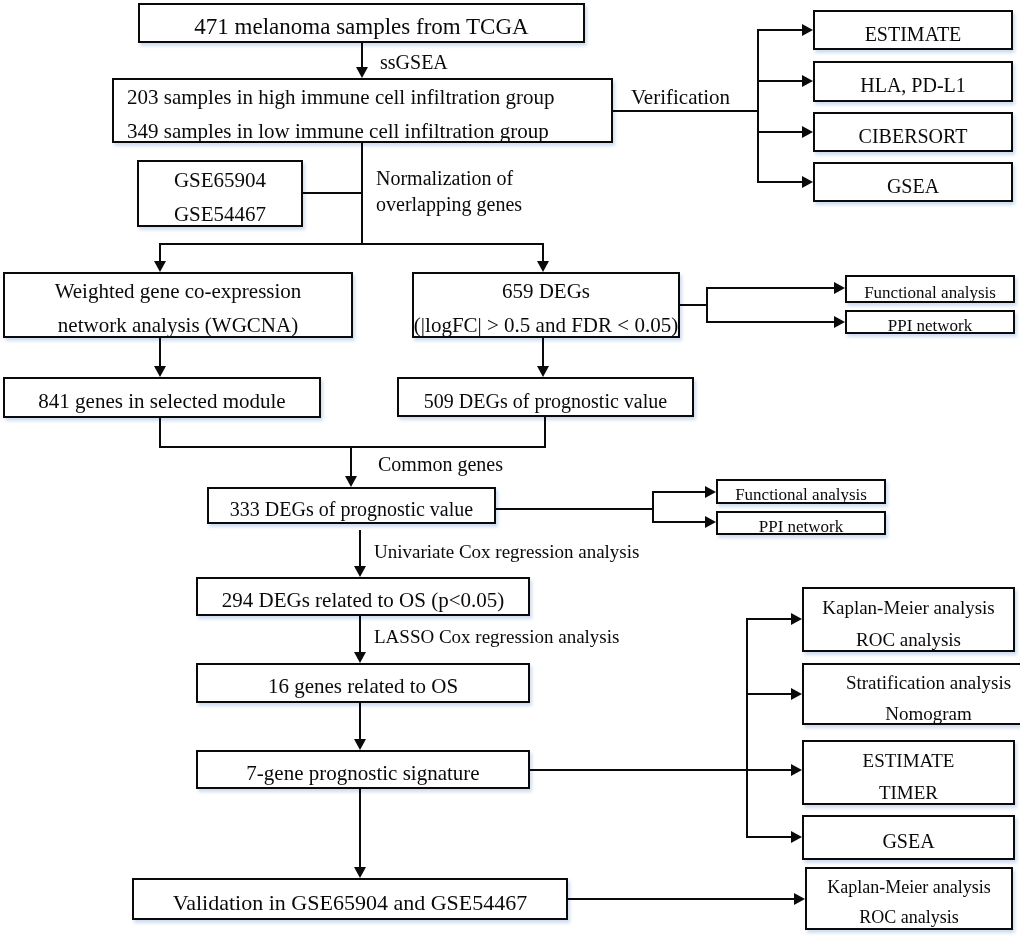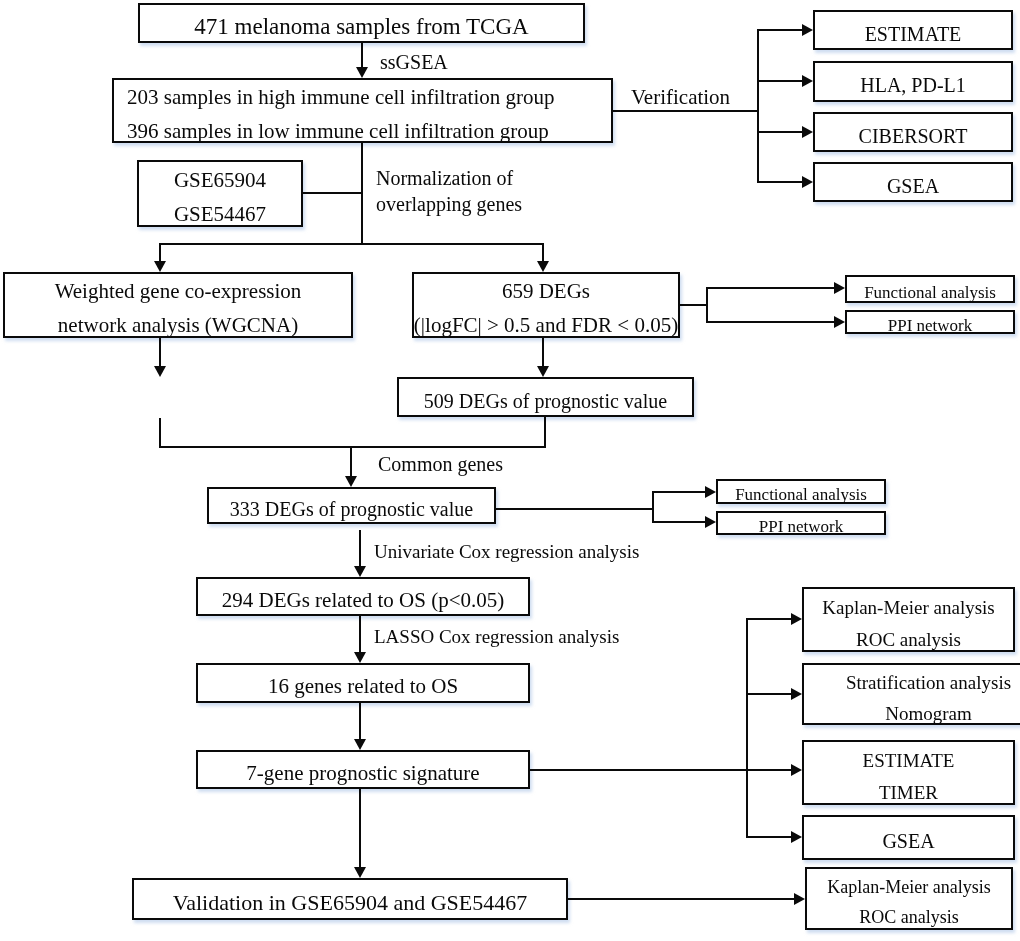--- a/index.html
+++ b/index.html
@@ -29,38 +29,41 @@
 <body>
 
 <div id="canvas">
 
   <div class="box fs23" style="left:138px;top:3px;width:447px;height:40px">
     <span>471 melanoma samples from TCGA</span>
   </div>
 
   <div class="box fs21 leftalign" style="left:112px;top:78px;width:501px;height:65px">
     <span>203 samples in high immune cell infiltration group</span>
-    <span>396 samples in low immune cell infiltration group</span>
+    <span>349 samples in low immune cell infiltration group</span>
   </div>
 
   <div class="box fs21" style="left:137px;top:160px;width:166px;height:67px">
     <span>GSE65904</span>
     <span>GSE54467</span>
   </div>
 
   <div class="box fs21" style="left:3px;top:272px;width:350px;height:66px">
     <span>Weighted gene co-expression</span>
     <span>network analysis (WGCNA)</span>
   </div>
 
   <div class="box fs21" style="left:412px;top:272px;width:268px;height:66px">
     <span>659 DEGs</span>
     <span>(|logFC| &gt; 0.5 and FDR &lt; 0.05)</span>
   </div>
 
+  <div class="box fs21" style="left:3px;top:377px;width:318px;height:41px">
+    <span>841 genes in selected module</span>
+  </div>
 
   <div class="box fs20" style="left:397px;top:377px;width:297px;height:40px">
     <span>509 DEGs of prognostic value</span>
   </div>
 
   <div class="box fs20" style="left:207px;top:487px;width:289px;height:37px">
     <span>333 DEGs of prognostic value</span>
   </div>
 
   <div class="box fs21" style="left:196px;top:577px;width:334px;height:39px">

